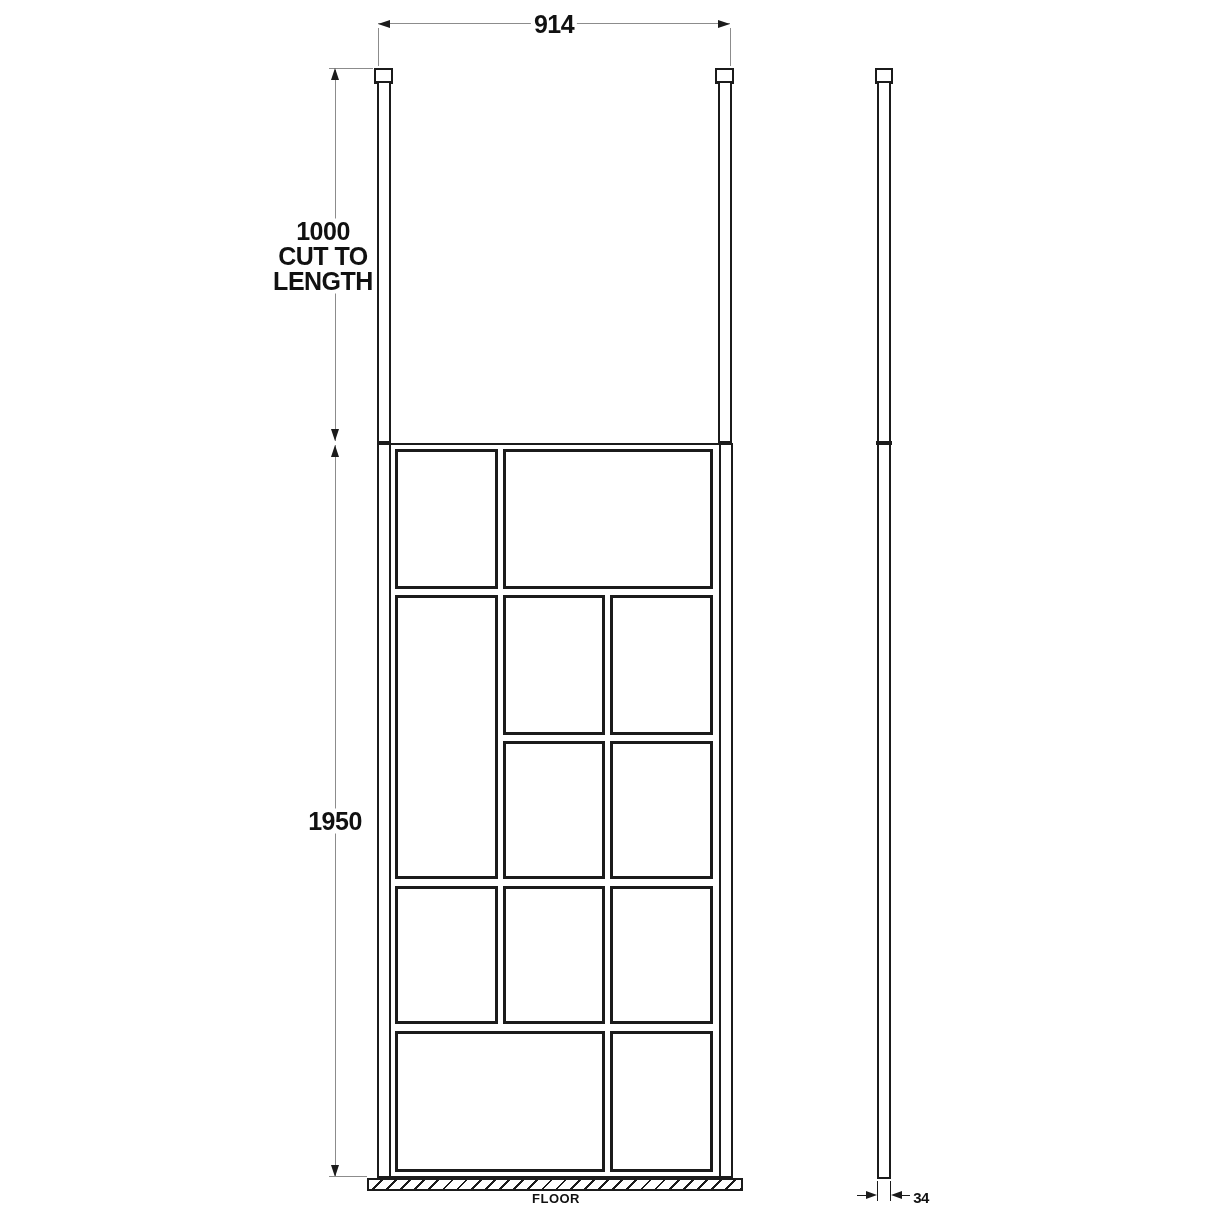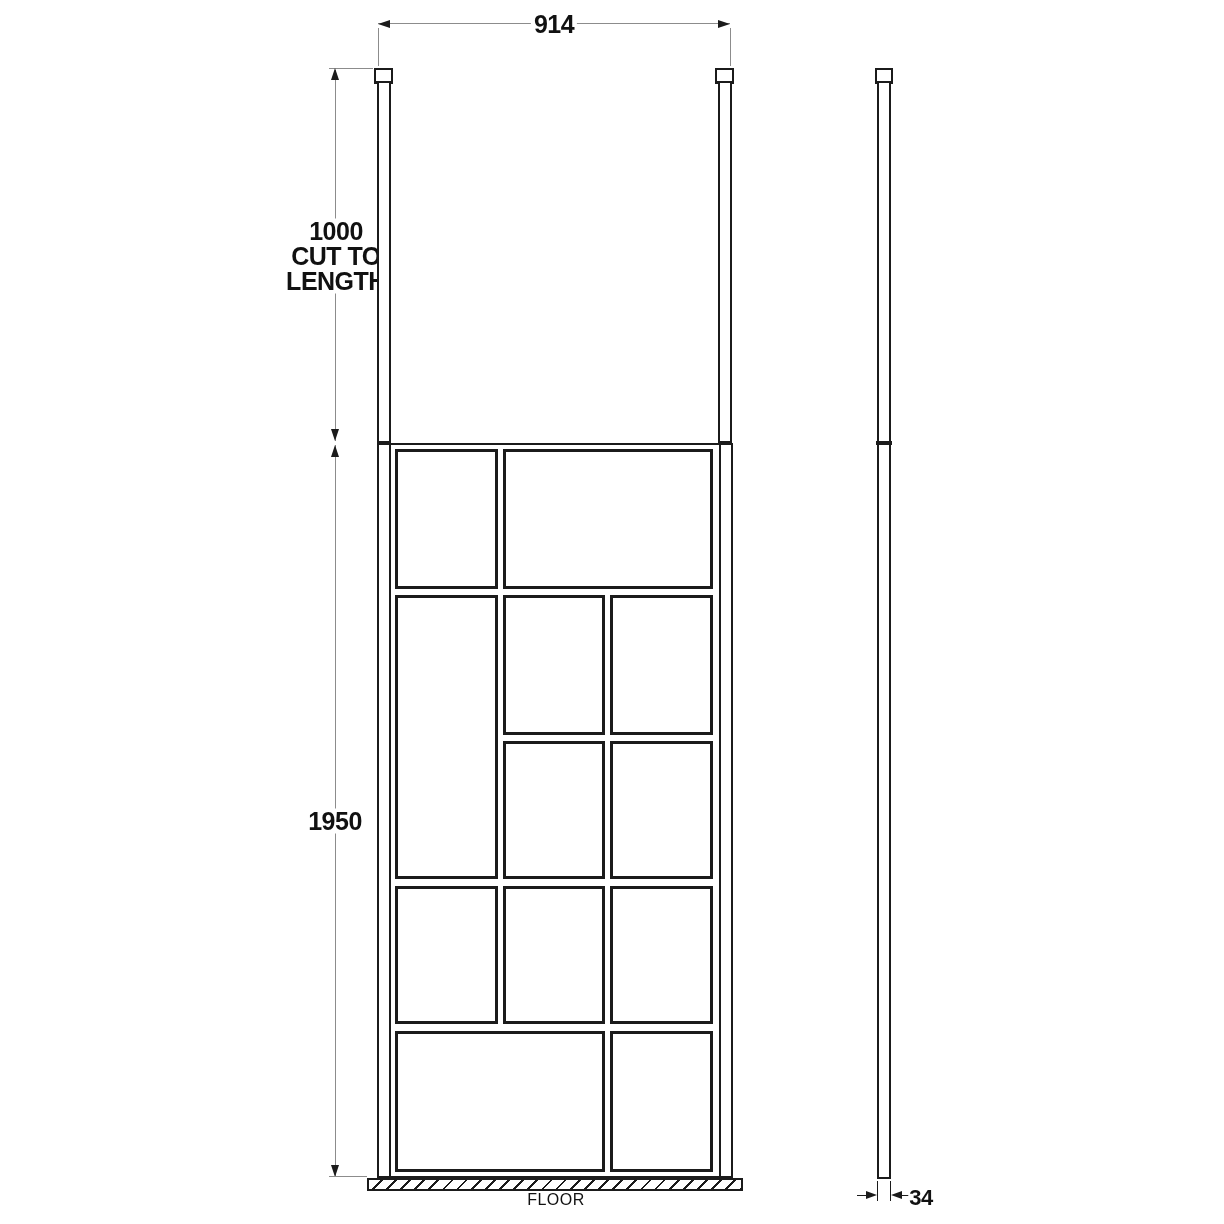--- a/index.html
+++ b/index.html
@@ -16,23 +16,23 @@
   .line{position:absolute;background:var(--line);}
   .dline{position:absolute;background:var(--dimension-line);}
   .box{position:absolute;border:2px solid var(--line);background:#fff;box-sizing:border-box;}
   .post{border-width:0 2px;}
   .cap{border-width:2px 2px 3px 2px;}
   .pane{position:absolute;border:3px solid var(--line);background:#fff;box-sizing:border-box;}
 
   .dim-text{position:absolute;transform:translate(-50%,-50%);background:#fff;
     color:var(--text);font-weight:bold;font-size:25px;letter-spacing:-0.5px;
     padding:0 3px;white-space:nowrap;line-height:25px;text-align:center;}
-  .dim-text.small{font-size:22px;}
+  .dim-text.small{font-size:15px;}
   .floor-text{position:absolute;transform:translate(-50%,0);color:var(--text);
-    font-weight:normal;font-size:16px;letter-spacing:0.5px;}
+    font-weight:bold;font-size:13px;letter-spacing:0.5px;}
 
   .arr{position:absolute;width:0;height:0;}
   .arr.left {border-top:4px solid transparent;border-bottom:4px solid transparent;border-right:12px solid var(--line);}
   .arr.right{border-top:4px solid transparent;border-bottom:4px solid transparent;border-left:12px solid var(--line);}
   .arr.up   {border-left:4px solid transparent;border-right:4px solid transparent;border-bottom:12px solid var(--line);}
   .arr.down {border-left:4px solid transparent;border-right:4px solid transparent;border-top:12px solid var(--line);}
   .arr.point-right{border-top:4px solid transparent;border-bottom:4px solid transparent;border-left:11px solid var(--line);border-right:none;}
   .arr.point-left {border-top:4px solid transparent;border-bottom:4px solid transparent;border-right:11px solid var(--line);border-left:none;}
 
   .hatch{position:absolute;border:2px solid var(--line);box-sizing:border-box;
@@ -47,21 +47,21 @@
   <div class="arr left" style="left:378px;top:20px;"></div>
   <div class="arr right" style="left:718px;top:20px;"></div>
   <div class="dline" style="left:378px;top:28px;width:1px;height:38px;"></div>
   <div class="dline" style="left:730px;top:28px;width:1px;height:38px;"></div>
   <span class="dim-text" style="left:554px;top:24px;">914</span>
 
   <div class="dline" style="left:329px;top:68px;width:44px;height:1px;"></div>
   <div class="dline" style="left:335px;top:70px;width:1px;height:371px;"></div>
   <div class="arr up" style="left:331px;top:68px;"></div>
   <div class="arr down" style="left:331px;top:429px;"></div>
-  <div class="dim-text" style="left:336px;top:256px;">
+  <div class="dim-text" style="left:323px;top:256px;">
     <div>1000</div>
     <div>CUT TO</div>
     <div>LENGTH</div>
   </div>
 
   <div class="dline" style="left:335px;top:445px;width:1px;height:732px;"></div>
   <div class="arr up" style="left:331px;top:445px;"></div>
   <div class="arr down" style="left:331px;top:1165px;"></div>
   <div class="dline" style="left:329px;top:1176px;width:38px;height:1px;"></div>
   <span class="dim-text" style="left:335px;top:821px;">1950</span>

